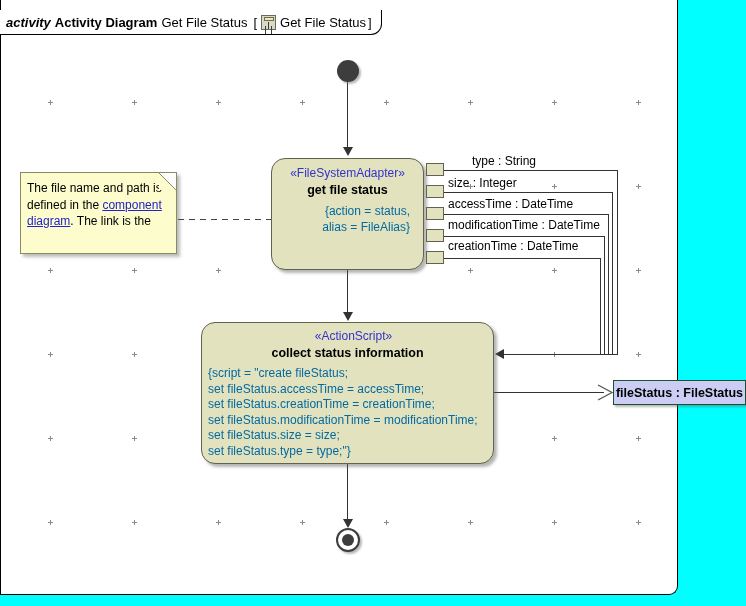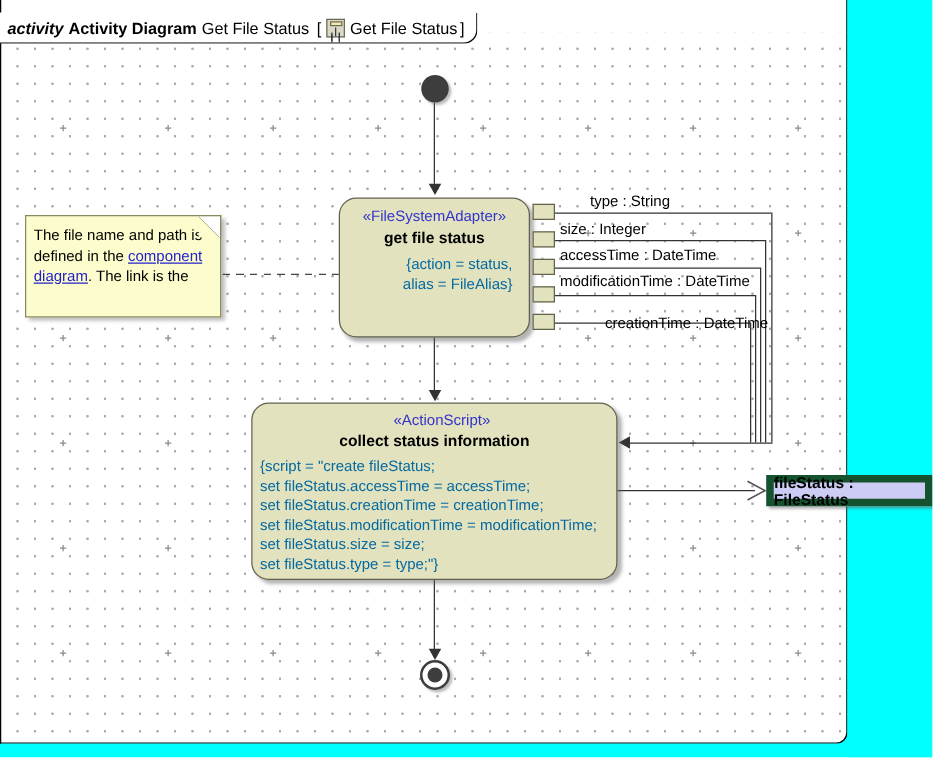--- a/index.html
+++ b/index.html
@@ -222,21 +222,21 @@
   #note-link{
     position:absolute;left:178px;top:219px;width:93px;height:1px;
     background:repeating-linear-gradient(to right,#444 0 6px,transparent 6px 11px);
     z-index:2;
   }
 
   
   #obj-filestatus{
     position:absolute;left:613px;top:380px;width:133px;height:25px;
     background:#ccccf5;
-    border:6px solid #14532d;
+    border:1px solid #14532d;
     box-sizing:border-box;
     font-size:12.5px;
     font-weight:bold;
     color:#000;
     display:flex;align-items:center;justify-content:center;
     z-index:5;
     box-shadow:2px 2px 2px rgba(100,100,100,.45);
   }
 </style>
 </head>
@@ -320,21 +320,21 @@
 
   <div class="pin" style="left:426px;top:207px;"></div>
   <div class="pin-label" style="left:448px;top:198px;">accessTime : DateTime</div>
   <div class="hline" style="left:444px;top:214px;width:164px;"></div>
 
   <div class="pin" style="left:426px;top:229px;"></div>
   <div class="pin-label" style="left:448px;top:219px;">modificationTime : DateTime</div>
   <div class="hline" style="left:444px;top:236px;width:160px;"></div>
 
   <div class="pin" style="left:426px;top:251px;"></div>
-  <div class="pin-label" style="left:448px;top:252px;margin-left:36px;">creationTime : DateTime</div>
+  <div class="pin-label" style="left:448px;top:240px;">creationTime : DateTime</div>
   <div class="hline" style="left:444px;top:258px;width:156px;"></div>
 
   <div class="vline" style="left:617px;top:170px;height:184px;"></div>
   <div class="vline" style="left:612px;top:192px;height:162px;"></div>
   <div class="vline" style="left:608px;top:214px;height:140px;"></div>
   <div class="vline" style="left:604px;top:236px;height:118px;"></div>
   <div class="vline" style="left:600px;top:258px;height:96px;"></div>
 
   <div class="hline" style="left:504px;top:354px;width:114px;"></div>
   <div class="arrow-left" style="left:495px;top:349px;"></div>

